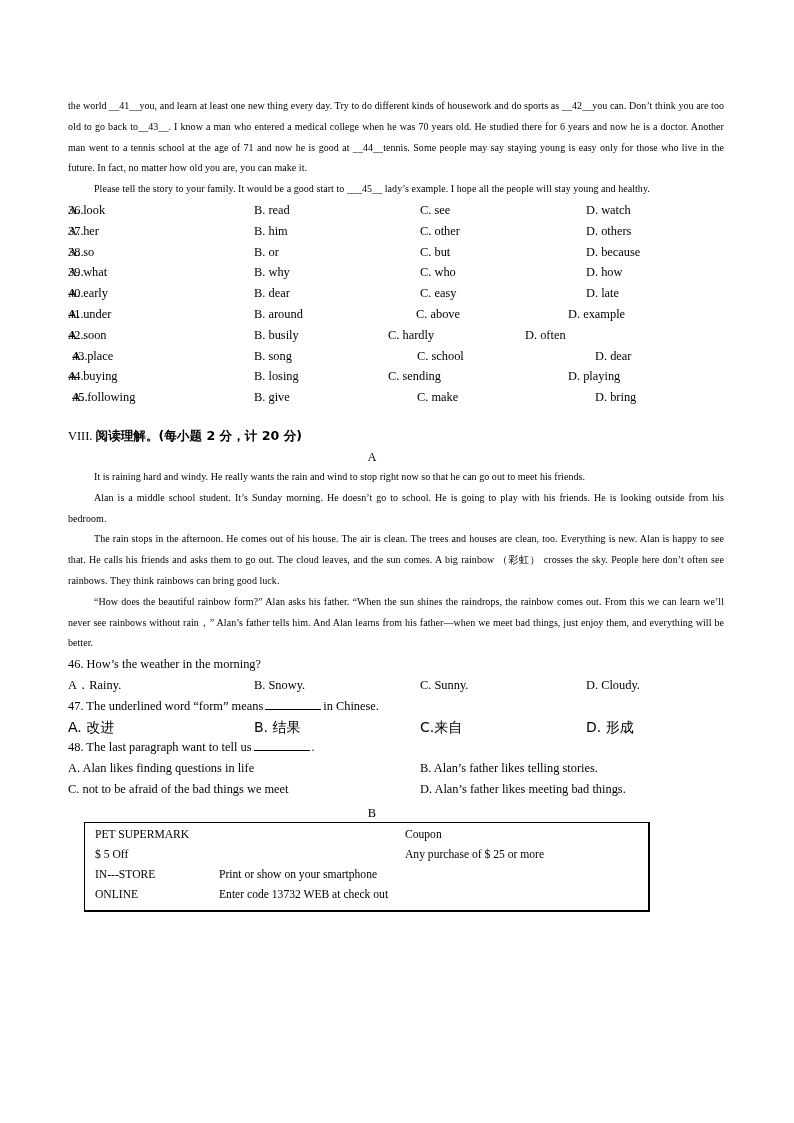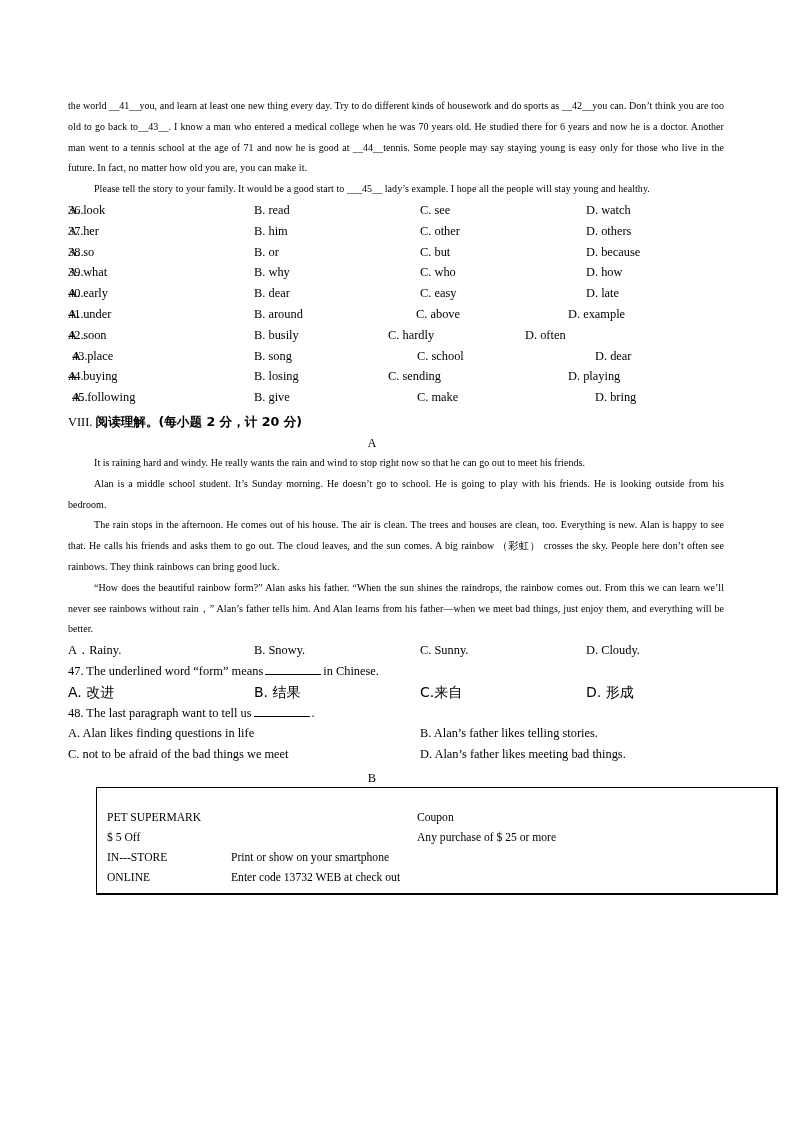--- a/index.html
+++ b/index.html
@@ -42,21 +42,21 @@
   .choice-row span { position: absolute; top: 0; }
   .c-a { left: 0; }
   .c-b { left: 186px; }
   .c-c { left: 352px; }
   .c-d { left: 518px; }
 
   
   .sec-head {
     font-size: 12.4px;
     line-height: 22px;
-    margin-top: 3px;
+    margin-top: 17px;
     white-space: nowrap;
   }
   .sec-head .cn {
     font-family: "DejaVu Sans", "Liberation Sans", sans-serif;
     font-size: 12.6px;
     font-weight: bold;
   }
   .center-letter {
     text-align: center;
     font-size: 12.4px;
@@ -90,28 +90,28 @@
   
   .coupon-letter {
     text-align: center;
     font-size: 12.4px;
     line-height: 18px;
     width: 608px;
     margin-top: 4px;
   }
   .coupon-box {
     position: absolute;
-    left: 28px;
+    left: 16px;
     top: 0;
-    width: 682px;
+    width: 566px;
     border: 1px solid #000;
     border-right-width: 2px;
     border-bottom-width: 2px;
     box-sizing: border-box;
-    padding: 20px 0 5px 0;
+    padding: 2px 0 5px 0;
   }
   .coupon-row {
     position: relative;
     height: 20px;
     font-size: 11.6px;
     line-height: 20px;
     white-space: nowrap;
   }
   .coupon-row span { position: absolute; top: 0; }
   .k1 { left: 10px; }
@@ -236,20 +236,21 @@
     <span class="cn">阅读理解。(每小题 2 分，计 20 分)</span>
   </div>
 
   <div class="center-letter">A</div>
 
   <p class="para indent">It is raining hard and windy. He really wants the rain and wind to stop right now so that he can go out to meet his friends.</p>
   <p class="para indent">Alan is a middle school student. It’s Sunday morning. He doesn’t go to school. He is going to play with his friends. He is looking outside from his bedroom.</p>
   <p class="para indent">The rain stops in the afternoon. He comes out of his house. The air is clean. The trees and houses are clean, too. Everything is new. Alan is happy to see that. He calls his friends and asks them to go out. The cloud leaves, and the sun comes. A big rainbow （彩虹） crosses the sky. People here don’t often see rainbows. They think rainbows can bring good luck.</p>
   <p class="para indent">“How does the beautiful rainbow form?” Alan asks his father. “When the sun shines the raindrops, the rainbow comes out. From this we can learn we’ll never see rainbows without rain，” Alan’s father tells him. And Alan learns from his father—when we meet bad things, just enjoy them, and everything will be better.</p>
 
+  <div class="q-line">46. How’s the weather in the morning?</div>
   <div class="choice-row">
     <span class="c-a">A．Rainy.</span>
     <span class="c-b">B. Snowy.</span>
     <span class="c-c">C. Sunny.</span>
     <span class="c-d">D. Cloudy.</span>
   </div>
 
   <div class="q-line">
     <span>47. The underlined word “form” means</span><span class="blank-ul"></span><span>in Chinese.</span>
   </div>

